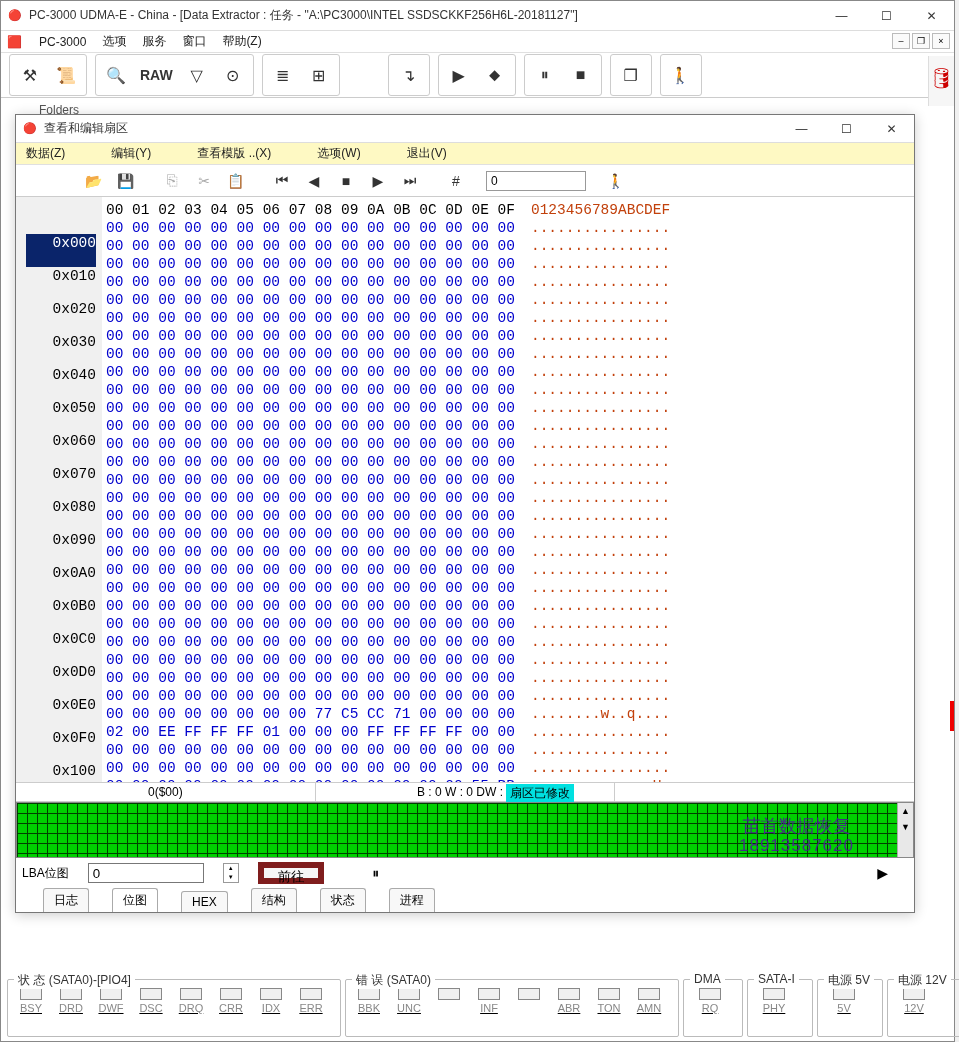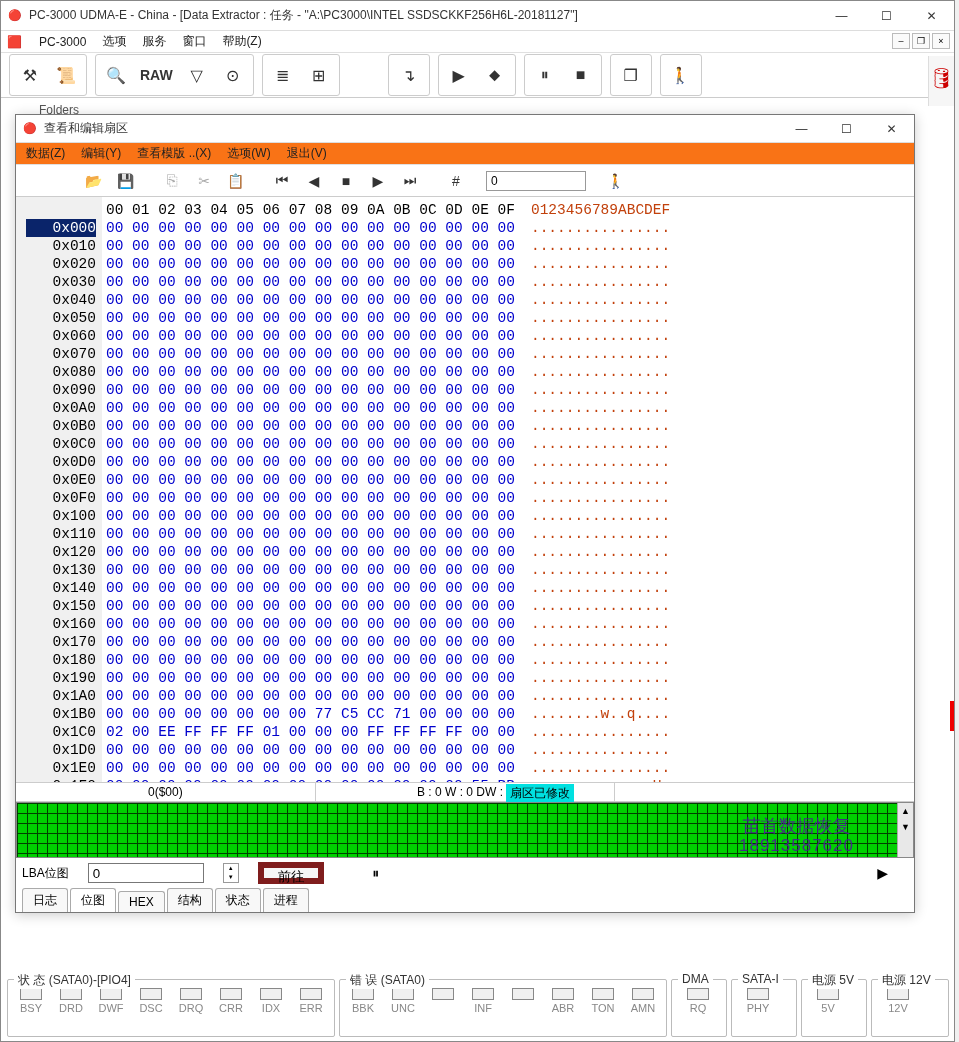--- a/index.html
+++ b/index.html
@@ -16,30 +16,30 @@
 .mdi-btns { position: absolute; right: 4px; top: 2px; display: flex; gap: 2px; }
 .mdi-btn { width: 18px; height: 16px; display: flex; align-items: center; justify-content: center; border: 1px solid #bbb; background: #fafafa; font-size: 9px; }
 .main-toolbar { height: 45px; border-bottom: 1px solid #ccc; background: #fff; display: flex; align-items: center; padding: 0 4px; gap: 0; }
 .tb-group { display: flex; align-items: center; border: 1px solid #ccc; border-radius: 3px; padding: 2px; margin: 0 4px; background: #fff; }
 .tb-btn { width: 36px; height: 36px; display: flex; align-items: center; justify-content: center; font-size: 16px; color: #333; cursor: pointer; }
 .tb-btn.raw-text { width: auto; padding: 0 6px; font-weight: bold; font-size: 14px; }
 .folders-label { position: absolute; left: 14px; top: 102px; color: #555; margin-left: 24px; }
 
 .sub-window { position: absolute; left: 14px; top: 113px; width: 900px; height: 799px; background: #fff; border: 1px solid #777; box-shadow: 0 2px 12px rgba(0,0,0,0.2); z-index: 10; display: flex; flex-direction: column; }
 .sub-window .titlebar { height: 28px; }
-.sub-window .menubar { background: #f97316; }
+.sub-window .menubar { background: #fef9c3; gap: 30px; }
 .sub-toolbar { height: 32px; border-bottom: 1px solid #ccc; display: flex; align-items: center; padding: 0 2px; }
 .stb-btn { width: 32px; height: 28px; display: flex; align-items: center; justify-content: center; font-size: 14px; color: #333; cursor: pointer; }
 .stb-btn.dim { color: #aaa; }
 .stb-sep { width: 14px; }
 .stb-input { width: 100px; height: 20px; border: 1px solid #999; padding: 0 4px; font-size: 12px; }
 
 .hex-pane { flex: 1; overflow: hidden; display: flex; background: #fff; font-family: "Courier New", monospace; font-size: 14.5px; line-height: 18px; }
 .hex-offsets { width: 86px; background: #f0f0f0; text-align: right; padding-right: 6px; padding-top: 4px; }
-.hex-offsets .ofs { color: #000; height: 18px; margin-left: 10px; }
+.hex-offsets .ofs { color: #000; height: 33px; margin-left: 10px; }
 .hex-offsets .ofs.sel { background: #0a246a; color: #fff; }
 .hex-hdr-row { height: 18px; padding-top: 4px; }
 .hex-content { padding-top: 4px; padding-left: 4px; }
 .hex-line { height: 18px; white-space: pre; }
 .hx { color: #0000cd; }
 .hx-header { color: #000; }
 .asc { color: #c2410c; margin-left: 16px; }
 
 .status-line1 { height: 20px; border-top: 1px solid #ccc; border-bottom: 1px solid #ccc; display: flex; align-items: center; font-size: 12px; position: relative; }
 .status-line1 .cell { flex: 1; padding: 0 6px; text-align: center; }
@@ -52,28 +52,28 @@
 .scroll-stub .arrow { height: 16px; display: flex; align-items: center; justify-content: center; font-size: 9px; }
 
 .lba-row { height: 30px; display: flex; align-items: center; gap: 19px; padding: 0 6px; }
 .lba-row label { }
 .lba-input { width: 116px; height: 20px; border: 1px solid #777; padding: 0 4px; }
 .lba-updown { width: 16px; height: 20px; border: 1px solid #999; display: flex; flex-direction: column; }
 .lba-updown div { flex: 1; font-size: 6px; text-align: center; line-height: 8px; }
 .btn { height: 22px; padding: 0 14px; border: 6px solid #7f1d1d; background: #f6f6f6; cursor: pointer; }
 
 .bottom-tabs { height: 24px; display: flex; align-items: flex-end; gap: 2px; padding: 0 6px; }
-.bottom-tabs .tab { padding: 3px 10px; border: 1px solid #aaa; border-bottom: none; background: #f8f8f8; cursor: pointer; border-radius: 3px 3px 0 0; font-size: 12px; }
+.bottom-tabs .tab { padding: 3px 10px; border: 1px solid #aaa; border-bottom: none; background: #f8f8f8; cursor: pointer; border-radius: 3px 3px 0 0; font-size: 12px; margin-left: 21px; }
 .bottom-tabs .tab.active { background: #fff; }
 
 .watermark { position: absolute; right: 60px; bottom: 2px; font-family: "SimHei"; font-size: 18px; color: #4c1d95; line-height: 20px; text-align: center; opacity: .9; z-index: 20; pointer-events: none; }
 .watermark .phone { font-family: Arial; font-size: 17px; letter-spacing: 1px; }
 
 .status-groups { position: absolute; left: 6px; bottom: 4px; right: 4px; height: 58px; display: flex; gap: 4px; }
-.fieldset { border: 1px solid #bbb; border-radius: 2px; position: relative; padding: 8px 6px 4px 6px; }
+.fieldset { border: 1px solid #bbb; border-radius: 2px; position: relative; padding: 8px 12px 4px 6px; text-decoration: underline; }
 .fieldset .legend { position: absolute; top: -8px; left: 6px; background: #fff; padding: 0 4px; font-size: 12px; color: #333; }
 .ind-row { display: flex; gap: 6px; }
 .ind { width: 34px; display: flex; flex-direction: column; align-items: center; gap: 2px; }
 .ind .box { width: 22px; height: 12px; border: 1px solid #888; background: #f0f0f0; }
 .ind .lbl { font-size: 11px; color: #888; }
 .narrow .ind { width: 40px; }
 
 .right-gutter { position: absolute; right: 0; top: 55px; width: 26px; height: 50px; background: #f6f6f6; border-left: 1px solid #ddd; display: flex; align-items: flex-start; justify-content: center; padding-top: 10px; }
 .db-icon { color: #c00; font-size: 20px; }
 .tall-red { position: absolute; right: 0; top: 700px; width: 4px; height: 30px; background: #e00; }

